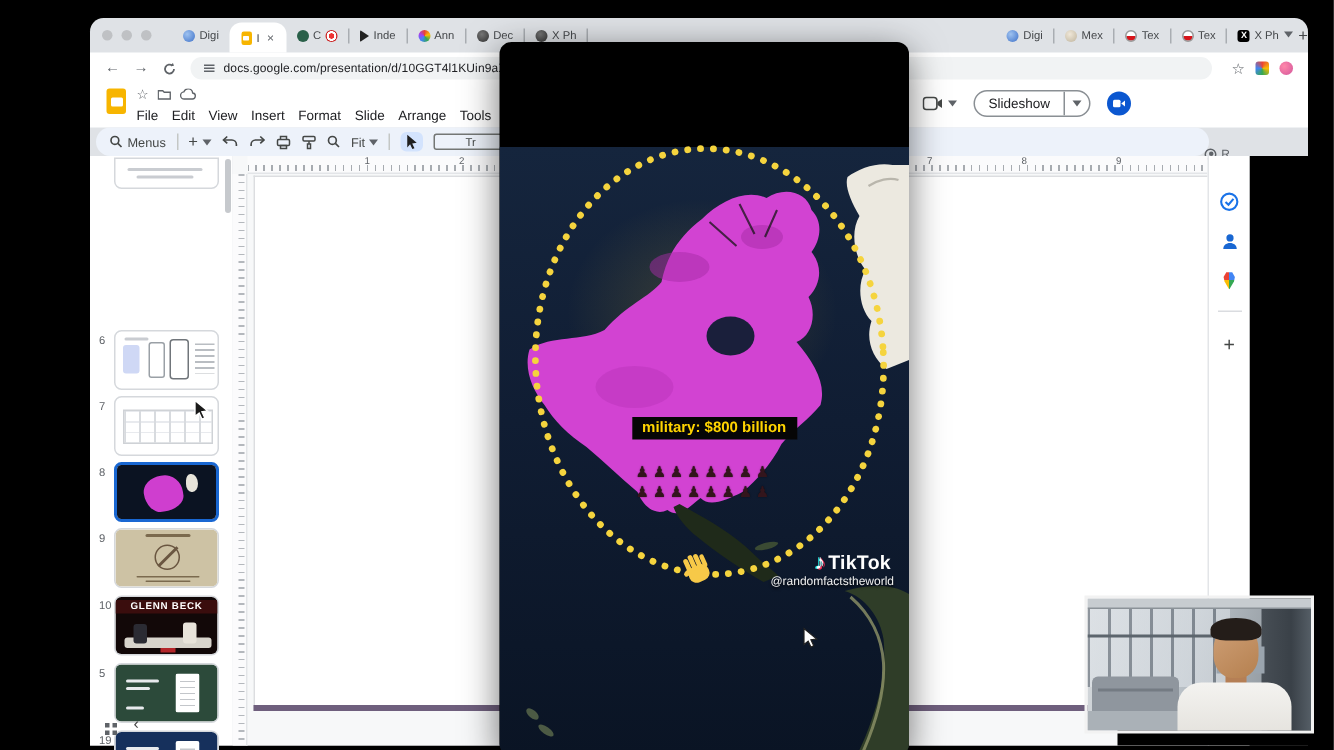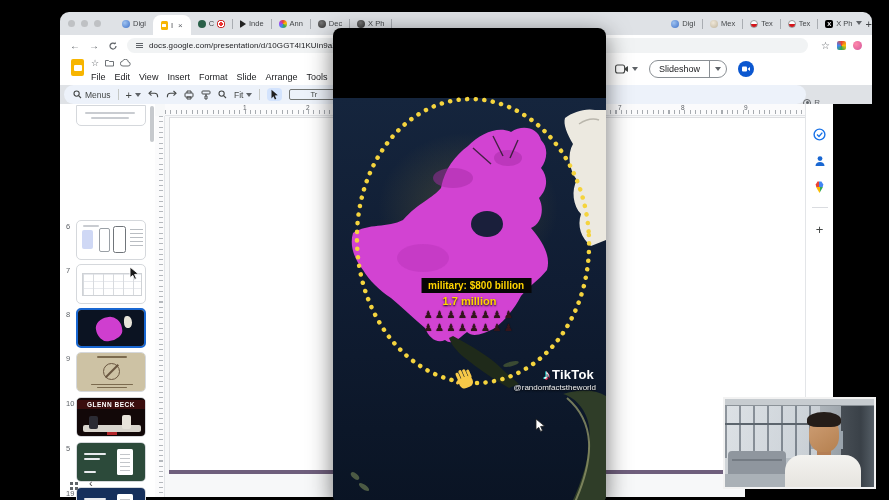--- a/index.html
+++ b/index.html
@@ -530,21 +530,20 @@
       <path d="M230,366 C244,370 254,384 256,398 C258,416 254,436 248,452 C244,464 240,472 238,476 L273,476 L273,368 C260,360 244,362 230,366 Z" fill="#2f3d28"></path>
       <path d="M234,370 C248,382 255,398 256,414 C257,434 250,456 242,474" stroke="#8f9468" stroke-width="2" fill="none" opacity="0.8"></path>
 
       <ellipse cx="22" cy="448" rx="5" ry="2.6" fill="#4c5a44" transform="rotate(40 22 448)"></ellipse>
       <ellipse cx="31" cy="459" rx="6" ry="2.4" fill="#4c5a44" transform="rotate(35 31 459)"></ellipse>
 
       <ellipse cx="140" cy="213" rx="116" ry="142" fill="none" stroke="#f5d43e" stroke-width="4.5" stroke-dasharray="0.1 8.5" stroke-linecap="round" transform="rotate(-3 140 213)"></ellipse>
     </svg>
 
     <div class="stat-pill">military: $800 billion</div>
-    <div class="stat-val">1.7 million</div>
     <div class="soldiers srow1">♟♟♟♟♟♟♟♟</div>
     <div class="soldiers srow2">♟♟♟♟♟♟♟♟</div>
 
     <svg class="hand" width="28" height="24" viewBox="0 0 28 24">
       <g transform="rotate(-24 14 12)">
         <rect x="7" y="9" width="14" height="11" rx="5" fill="#f7c948"></rect>
         <rect x="7.5" y="2" width="3.2" height="10" rx="1.6" fill="#f7c948"></rect>
         <rect x="11.2" y="0.8" width="3.2" height="11" rx="1.6" fill="#f7c948"></rect>
         <rect x="14.9" y="1.6" width="3.2" height="10.5" rx="1.6" fill="#f7c948"></rect>
         <rect x="18.6" y="3.4" width="3" height="9" rx="1.5" fill="#f7c948"></rect>

